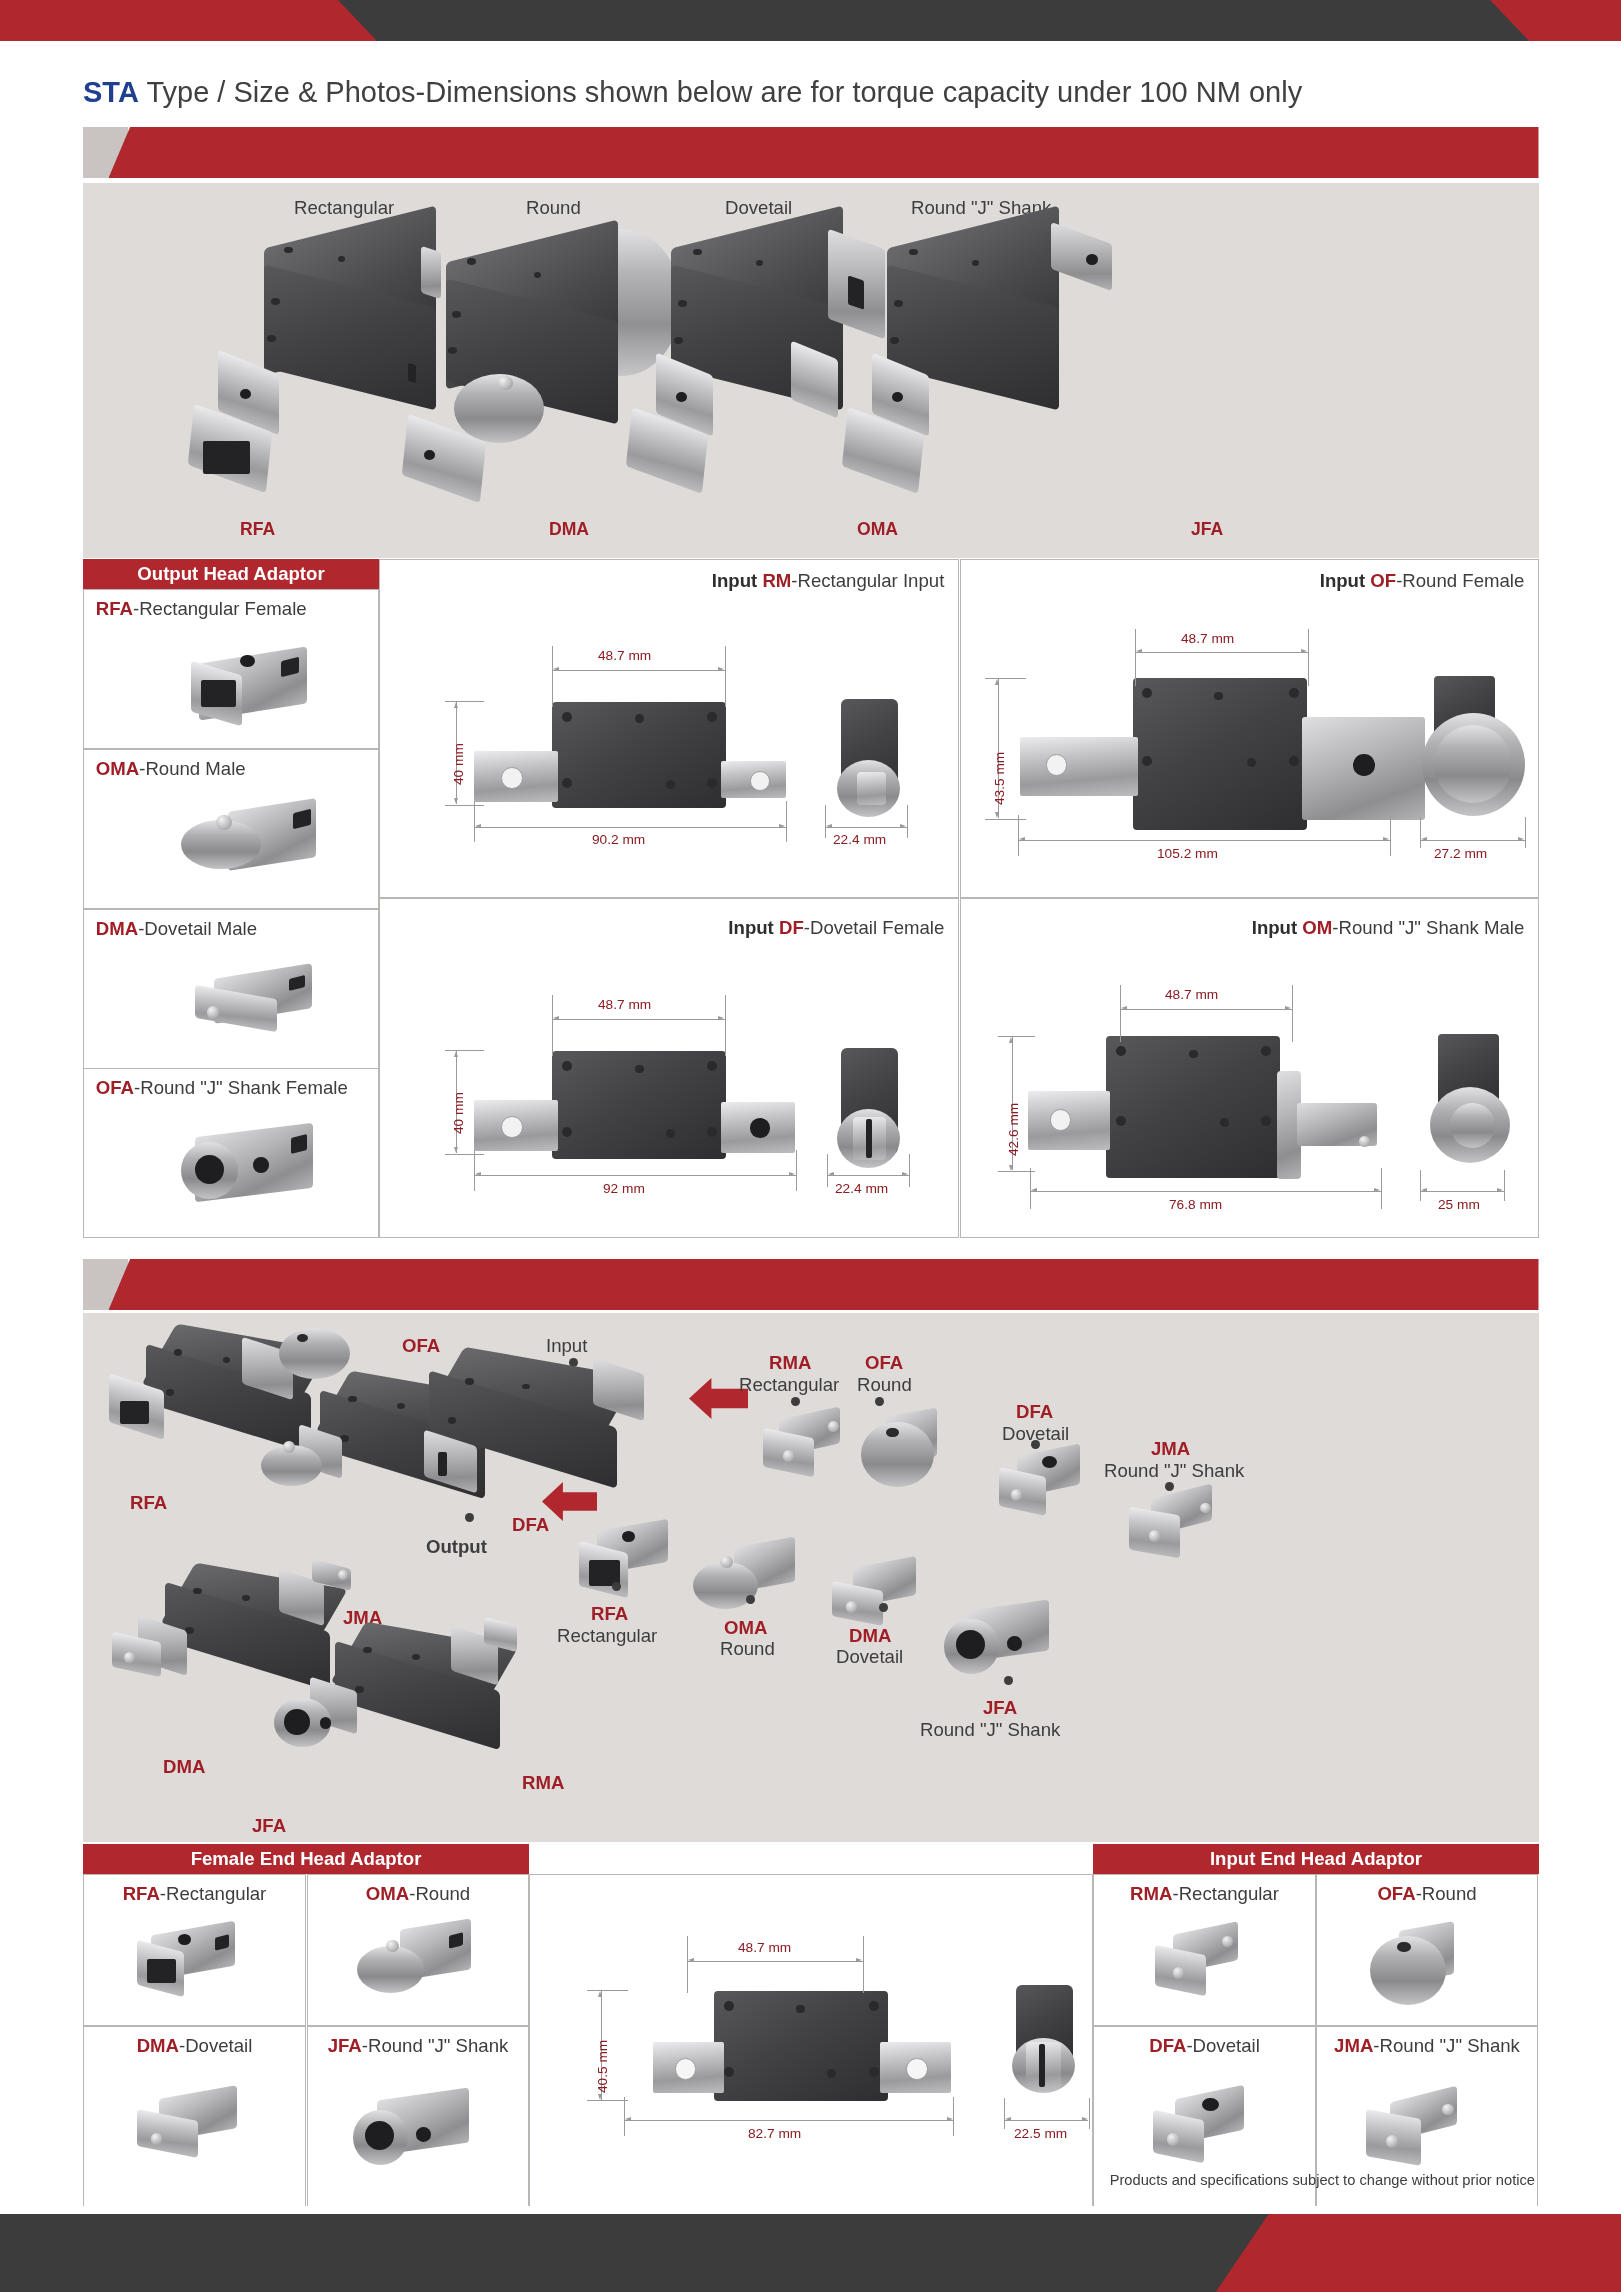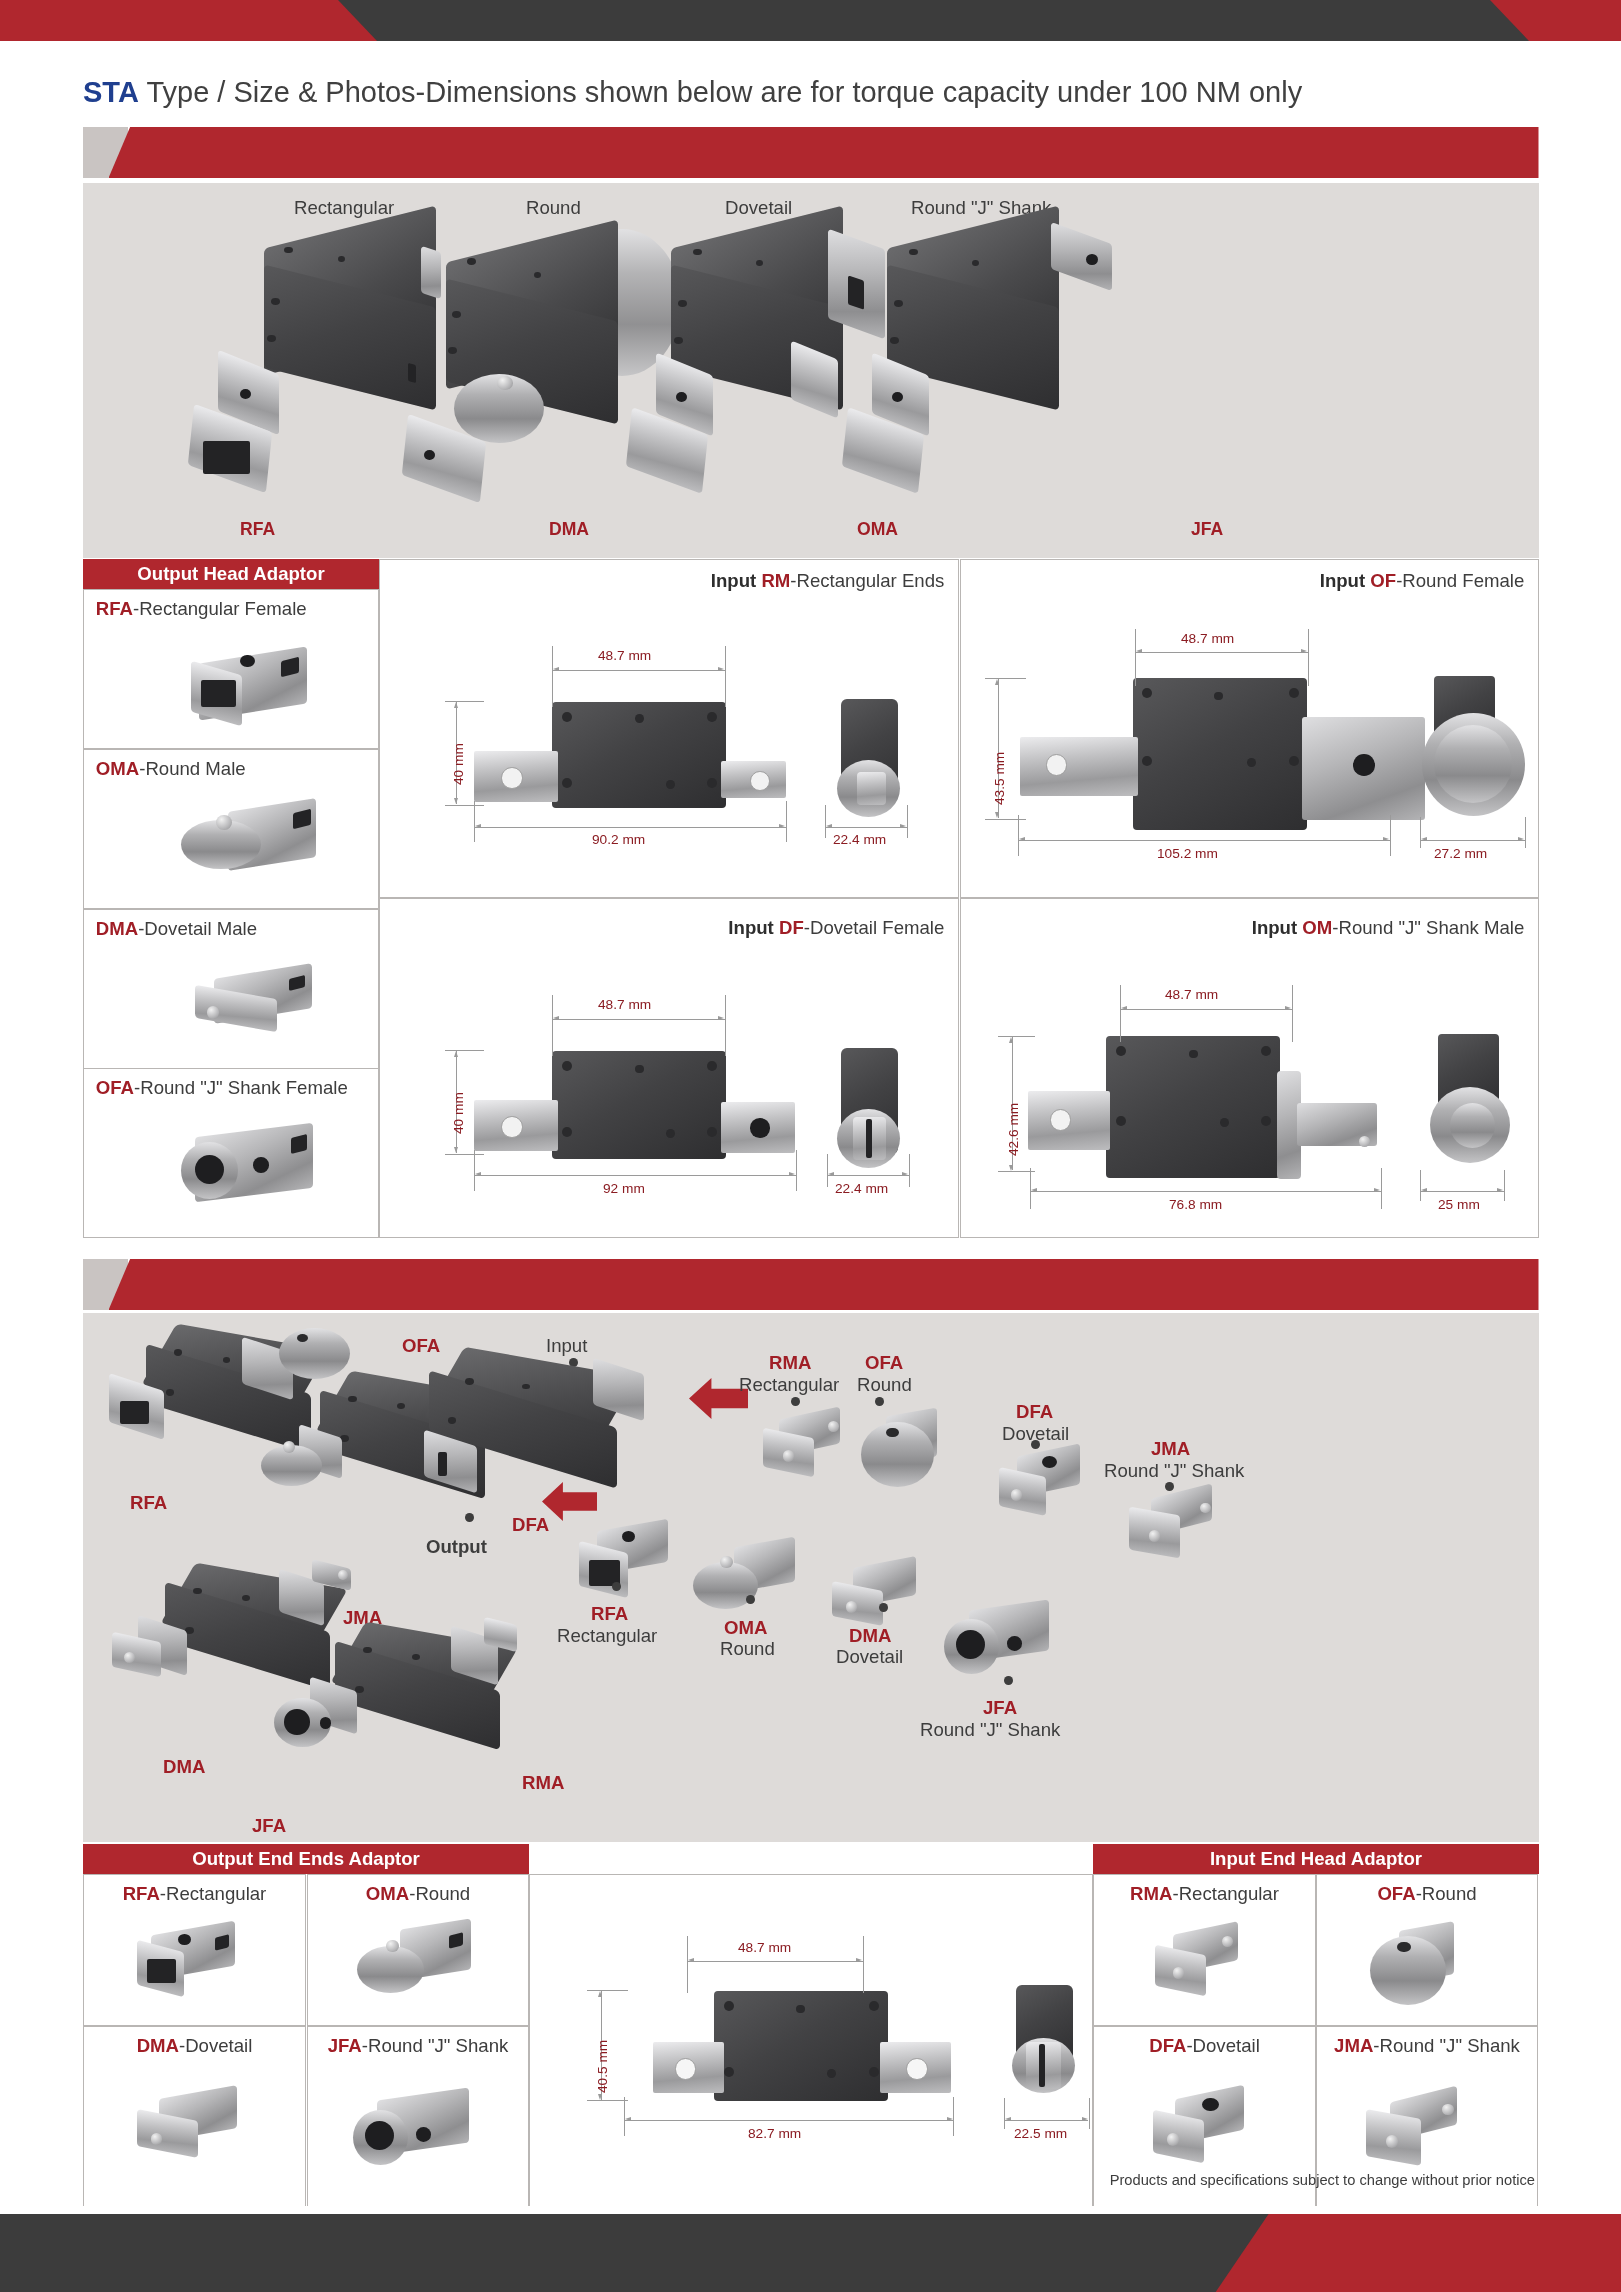--- a/index.html
+++ b/index.html
@@ -281,21 +281,21 @@
     <div class="body-steel" style="left:17.6px;top:13.7px;width:118px;height:65px;transform:skewY(-7deg);"></div>
     <div class="cyl" style="left:3.9px;top:25.5px;width:57px;height:57px;"></div>
     <div class="hole" style="left:17.6px;top:39px;width:29px;height:29px;"></div>
     <div class="hole" style="left:76px;top:41px;width:15.7px;height:15.7px;"></div>
     <div class="slot" style="left:114px;top:19.6px;width:15.7px;height:15.7px;transform:skewY(-14deg);"></div>
   </div>
 </div>
 
 <div class="cell" style="left:379px;top:559px;width:580px;height:339px;">
   <div class="panel-title" style="right:13.7px;top:9.8px;">
-    <span class="bold">Input </span><span class="code">RM</span><span>-Rectangular Ends</span>
+    <span class="bold">Input </span><span class="code">RM</span><span>-Rectangular Input</span>
   </div>
 
   <div class="part" style="left:94px;top:142px;width:333px;height:113px;">
     <div class="body-dark" style="left:78px;top:0px;width:174px;height:106px;border-radius:3.9px;"></div>
     <div class="hole-s" style="left:88px;top:9.8px;width:9.8px;height:9.8px;"></div>
     <div class="hole-s" style="left:233px;top:9.8px;width:9.8px;height:9.8px;"></div>
     <div class="hole-s" style="left:161px;top:11.8px;width:8.8px;height:8.8px;"></div>
     <div class="hole-s" style="left:88px;top:76px;width:9.8px;height:9.8px;"></div>
     <div class="hole-s" style="left:233px;top:76px;width:9.8px;height:9.8px;"></div>
     <div class="hole-s" style="left:192px;top:78px;width:8.8px;height:8.8px;"></div>
@@ -661,21 +661,21 @@
     <div class="body-steel" style="left:27.4px;top:5.9px;width:80px;height:51px;transform:skewY(-8deg);"></div>
     <div class="cyl" style="left:2px;top:19.6px;width:55px;height:55px;"></div>
     <div class="hole" style="left:13.7px;top:31px;width:29px;height:29px;"></div>
     <div class="hole" style="left:65px;top:37px;width:14.7px;height:14.7px;"></div>
   </div>
   <div class="lbl lbl-red" style="left:900px;top:384px;font-size:18.6px;">JFA</div>
   <div class="lbl lbl-dark" style="left:837px;top:406px;font-size:18.6px;">Round "J" Shank</div>
   <div class="dot" style="left:921px;top:363px;"></div>
 </div>
 
-<div class="tbl-head" style="left:83px;top:1844px;width:446px;height:30px;">Output End Ends Adaptor</div>
+<div class="tbl-head" style="left:83px;top:1844px;width:446px;height:30px;">Female End Head Adaptor</div>
 <div class="tbl-head" style="left:1093px;top:1844px;width:446px;height:30px;">Input End Head Adaptor</div>
 
 <div class="cell" style="left:83px;top:1874px;width:223px;height:152px;">
   <div class="cell-title">
     <span class="code">RFA</span><span>-Rectangular</span>
   </div>
   <div class="part" style="left:51px;top:47px;width:127px;height:90px;">
     <div class="body-steel" style="left:15.7px;top:5.9px;width:84px;height:45px;transform:skewY(-10deg);"></div>
     <div class="body-steel2" style="left:2px;top:23.5px;width:47px;height:45px;transform:skewY(15deg);"></div>
     <div class="slot" style="left:11.8px;top:37px;width:29px;height:23.5px;"></div>

